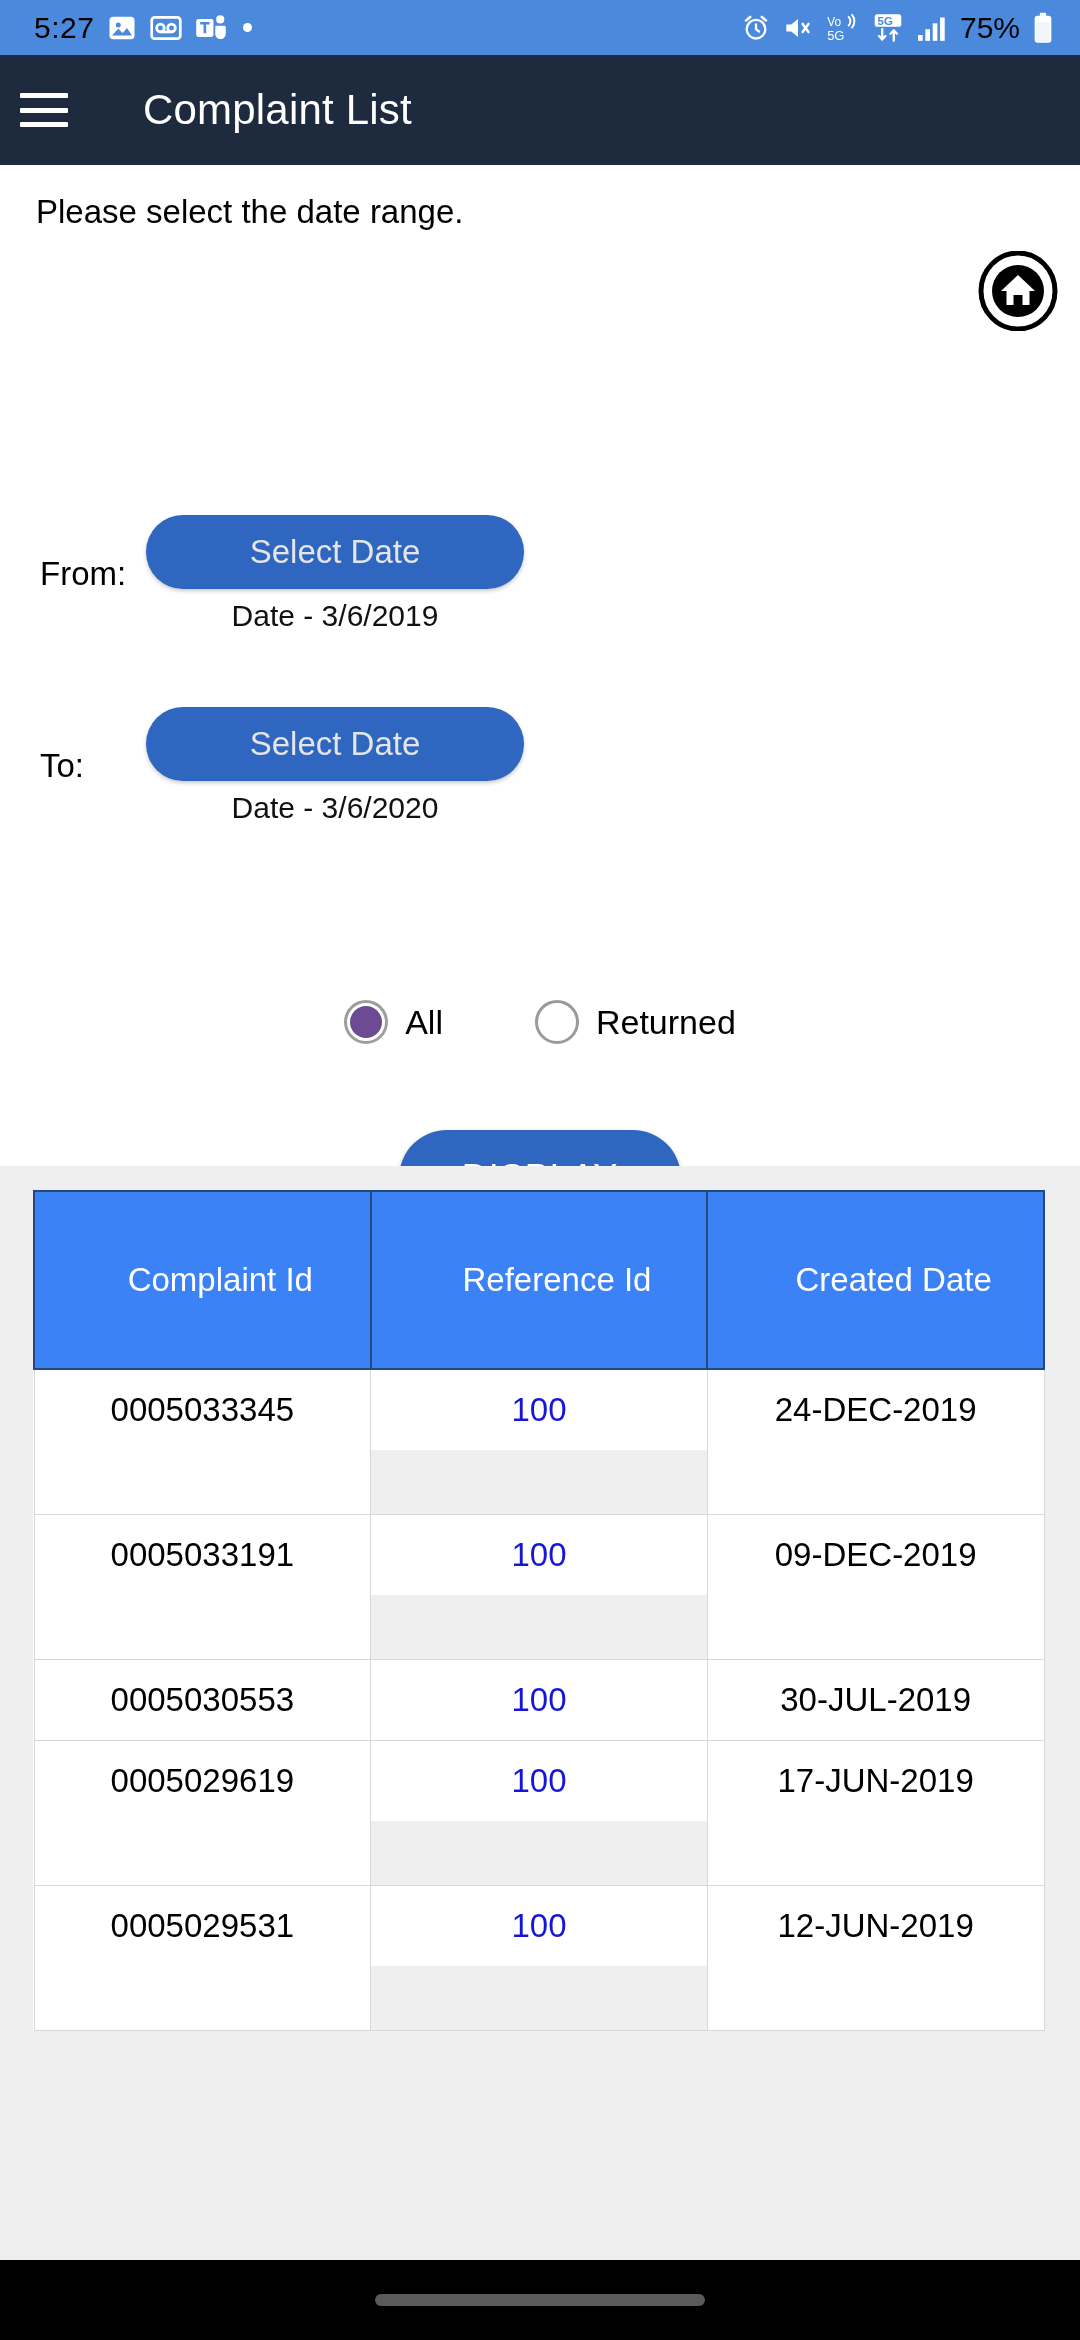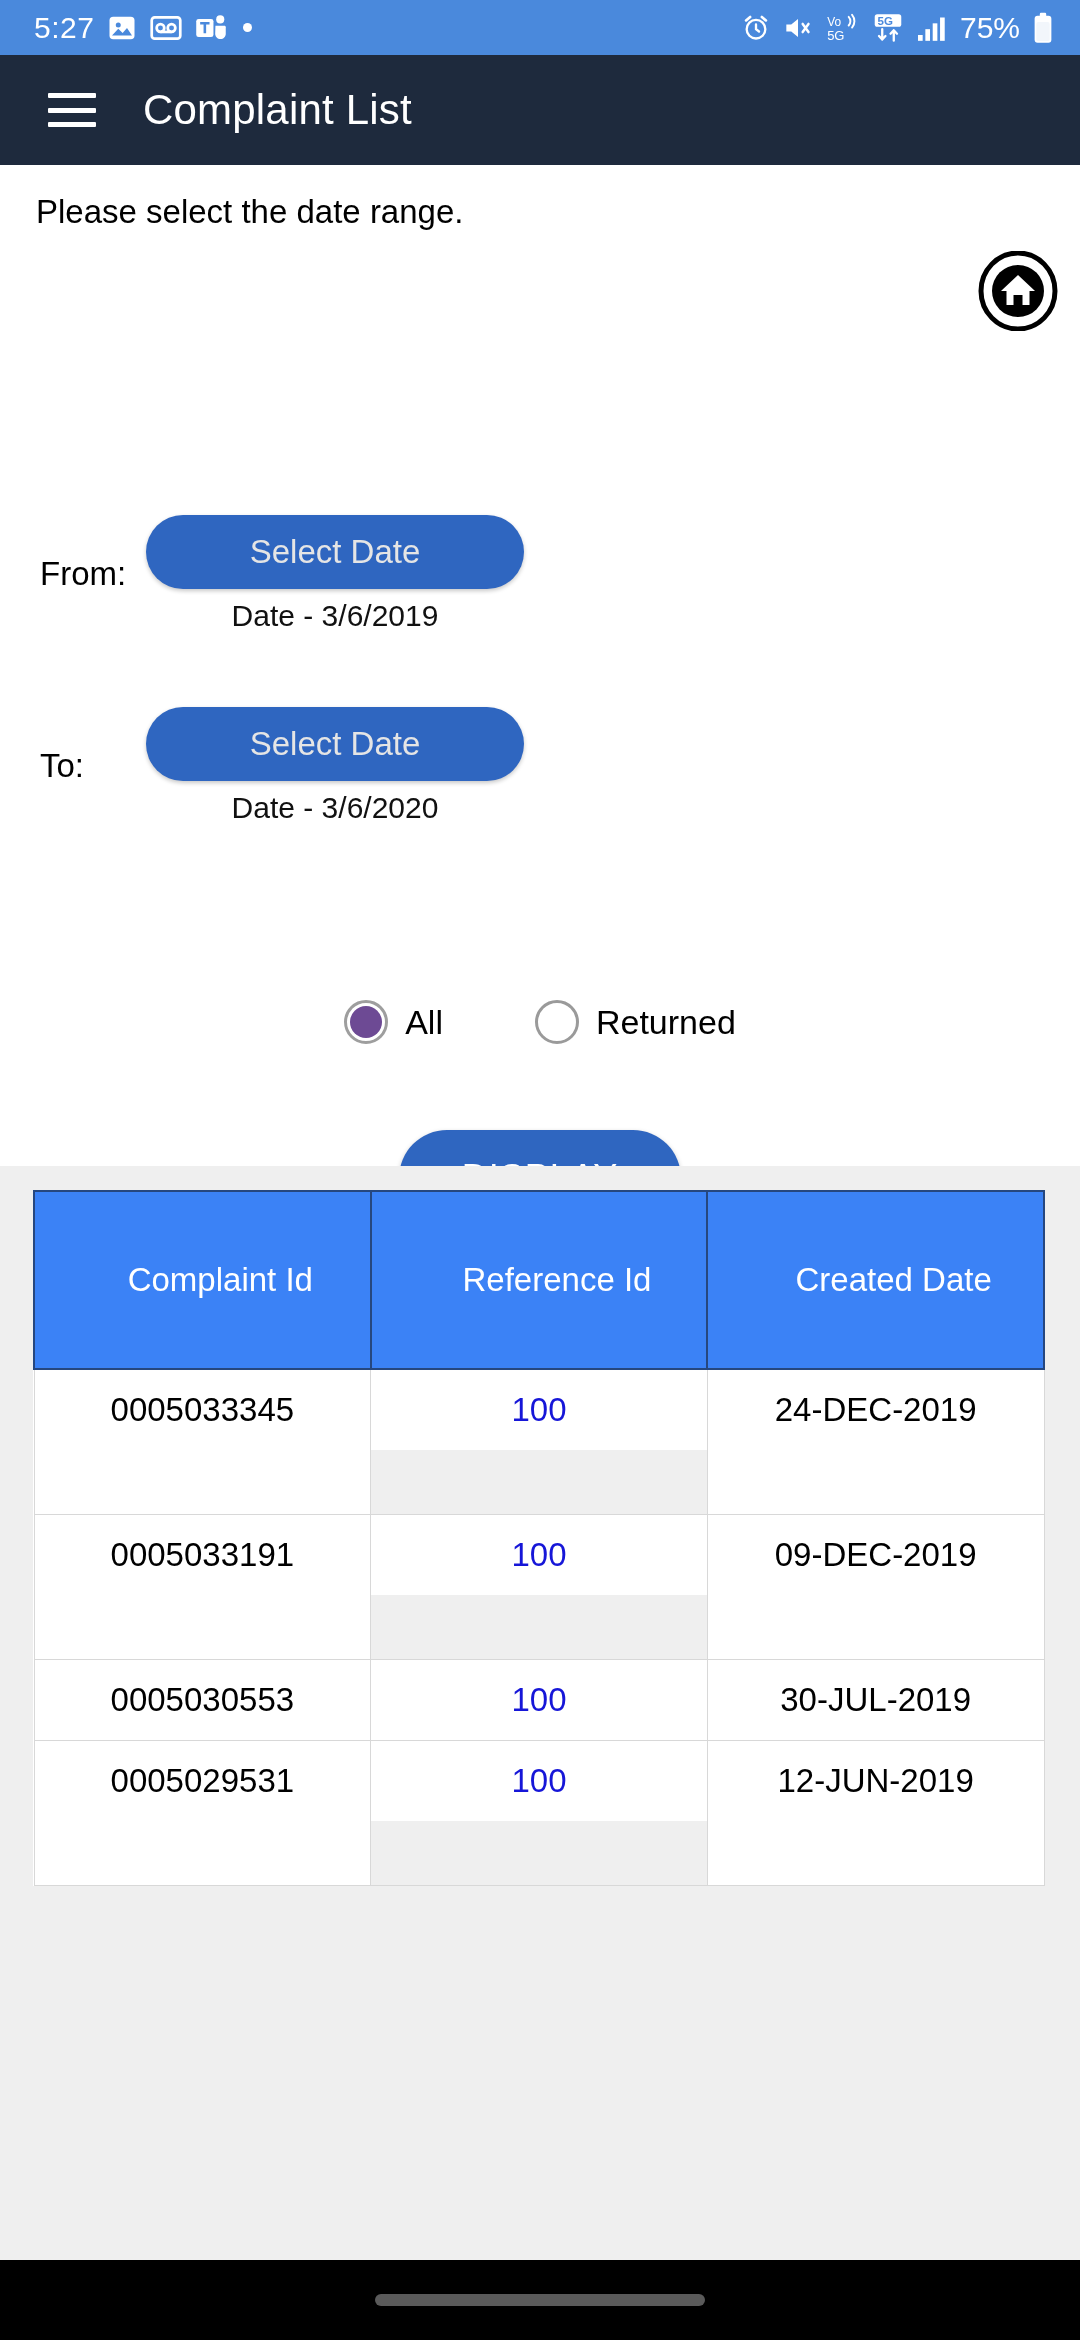--- a/index.html
+++ b/index.html
@@ -12,37 +12,37 @@
   }
 
   
   .status-bar {
     height:55px;
     background:#4a89dc;
     display:flex;
     align-items:center;
     justify-content:space-between;
     padding:0 26px 0 34px;
-    color:#ffffff;
+    color:#000000;
   }
   .status-left { display:flex; align-items:center; gap:13px; }
   .status-right { display:flex; align-items:center; gap:12px; }
   .clock { font-size:30px; letter-spacing:.5px; font-weight:400; }
   .sicon { display:block; }
   .dot-badge { width:9px; height:9px; border-radius:50%; background:#ffffff; margin-left:3px; }
   .battery-pct { font-size:30px; font-weight:400; letter-spacing:0px; }
 
   
   .app-bar {
     height:110px;
     background:#1e2a3d;
     display:flex;
     align-items:center;
-    padding-left:48px;
-    gap:47px;
+    padding-left:20px;
+    gap:75px;
   }
   .hamburger { width:48px; height:34px; display:flex; flex-direction:column; justify-content:space-between; cursor:pointer; }
   .hamburger span { display:block; height:5px; background:#ffffff; border-radius:1px; }
   .app-title { color:#ffffff; font-size:42px; font-weight:500; letter-spacing:.2px; }
 
   
   .content { background:#ffffff; position:relative; height:1061px; }
 
   .hint-text {
     position:absolute;
@@ -367,20 +367,34 @@
           </td>
           <td class="td-ref">
             <div class="cell-inner">100</div>
           </td>
           <td>
             <div class="cell-inner">30-JUL-2019</div>
           </td>
         </tr>
         <tr class="row-tall">
           <td>
+            <div class="cell-inner">0005029619</div>
+            <div class="cell-pad plain"></div>
+          </td>
+          <td class="td-ref">
+            <div class="cell-inner">100</div>
+            <div class="cell-pad"></div>
+          </td>
+          <td>
+            <div class="cell-inner">17-JUN-2019</div>
+            <div class="cell-pad plain"></div>
+          </td>
+        </tr>
+        <tr class="row-tall">
+          <td>
             <div class="cell-inner">0005029531</div>
             <div class="cell-pad plain"></div>
           </td>
           <td class="td-ref">
             <div class="cell-inner">100</div>
             <div class="cell-pad"></div>
           </td>
           <td>
             <div class="cell-inner">12-JUN-2019</div>
             <div class="cell-pad plain"></div>

